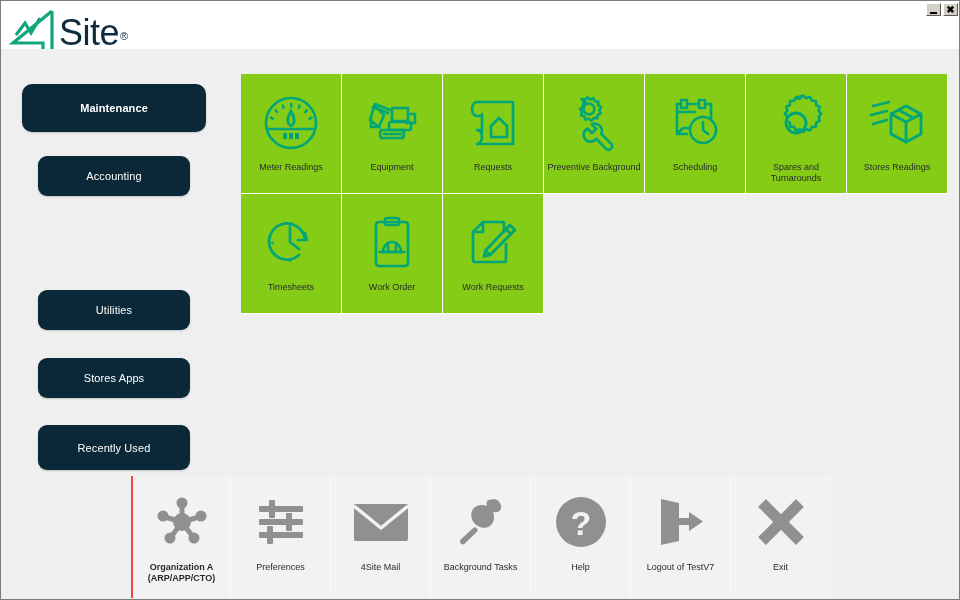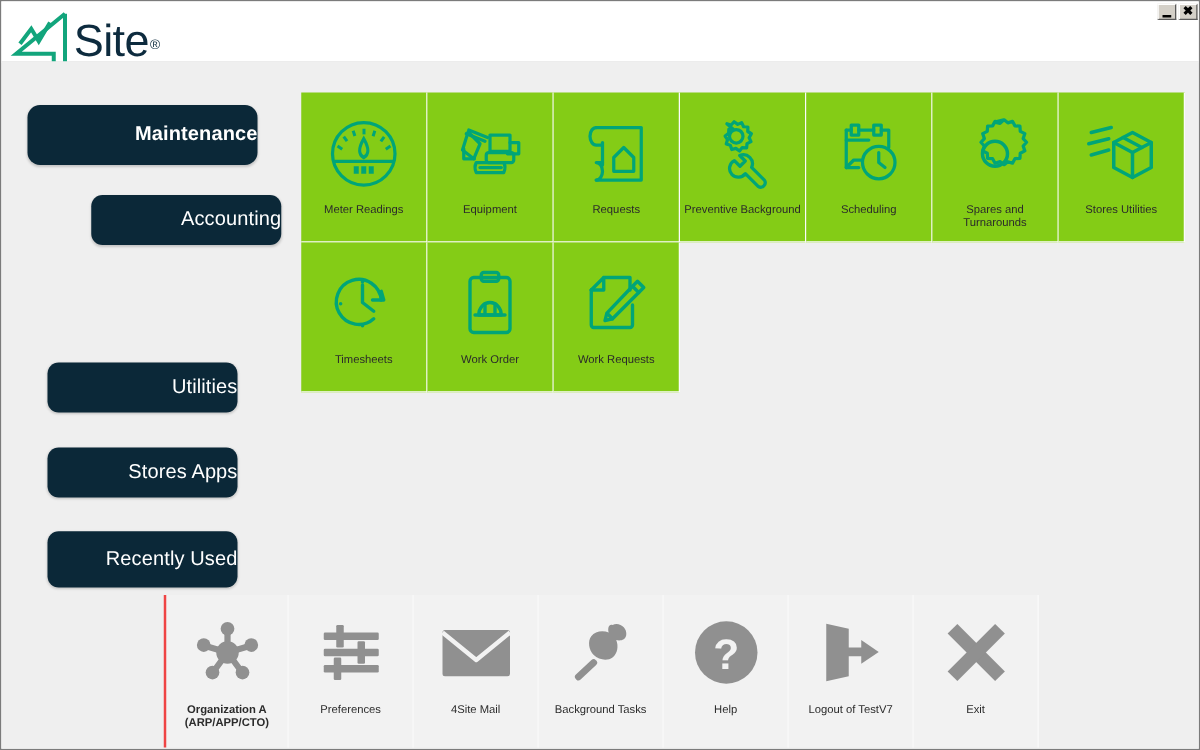--- a/index.html
+++ b/index.html
@@ -90,22 +90,22 @@
   .sidebar {
     position: absolute; left: 0; top: 0;
     width: 228px; height: 420px;
   }
   .side-btn {
     position: absolute;
     background: #0a2troubles;
     background: #0b2838;
     color: #ffffff;
     border-radius: 9px;
-    display: flex; align-items: center; justify-content: flex-end;
-    font-size: 16px;
+    display: flex; align-items: center; justify-content: center;
+    font-size: 11px;
     letter-spacing: 0.1px;
     cursor: pointer;
     box-shadow: 0 1px 2px rgba(0,0,0,0.18);
   }
   .side-btn.active {
     font-weight: bold;
     left: 21px; width: 184px;
     border-radius: 10px;
   }
 
@@ -196,21 +196,21 @@
       </div>
     </div>
   </div>
 
   <div class="content">
 
     <div class="sidebar">
       <div class="side-btn active" style="left:21px; top:35px; width:184px; height:48px;">
         <span>Maintenance</span>
       </div>
-      <div class="side-btn" style="left:37px; top:107px; width:152px; height:40px;margin-left:35px;">
+      <div class="side-btn" style="left:37px; top:107px; width:152px; height:40px;">
         <span>Accounting</span>
       </div>
       <div class="side-btn" style="left:37px; top:241px; width:152px; height:40px;">
         <span>Utilities</span>
       </div>
       <div class="side-btn" style="left:37px; top:309px; width:152px; height:40px;">
         <span>Stores Apps</span>
       </div>
       <div class="side-btn" style="left:37px; top:376px; width:152px; height:45px;">
         <span>Recently Used</span>
@@ -331,21 +331,21 @@
                 <path d="M26 20 L41 12 L56 20 L56 40 L41 48 L26 40 Z"></path>
                 <path d="M26 20 L41 28 L56 20"></path>
                 <path d="M41 28 L41 48"></path>
                 <path d="M33.5 16 L48.5 24"></path>
                 <line x1="8" y1="12" x2="24" y2="8"></line>
                 <line x1="6" y1="21" x2="22" y2="17"></line>
                 <line x1="8" y1="30" x2="22" y2="26"></line>
               </g>
             </svg>
           </div>
-          <div class="lbl">Stores Utilities</div>
+          <div class="lbl">Stores Readings</div>
         </div>
 
       </div>
 
       <div class="grid-row">
 
         <div class="tile">
           <div class="ico">
             <svg width="60" height="58" viewBox="0 0 60 58">
               <g fill="none" stroke="#00a578" stroke-width="2.7" stroke-linecap="round" stroke-linejoin="round">

